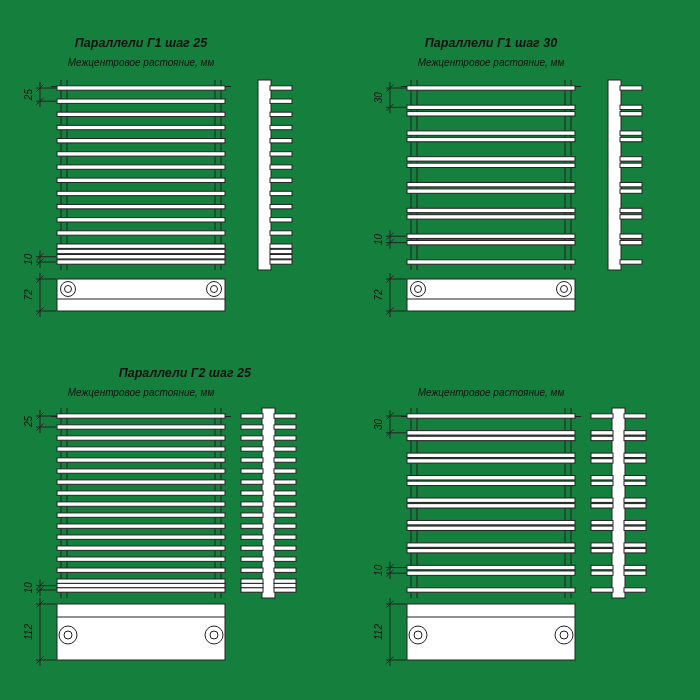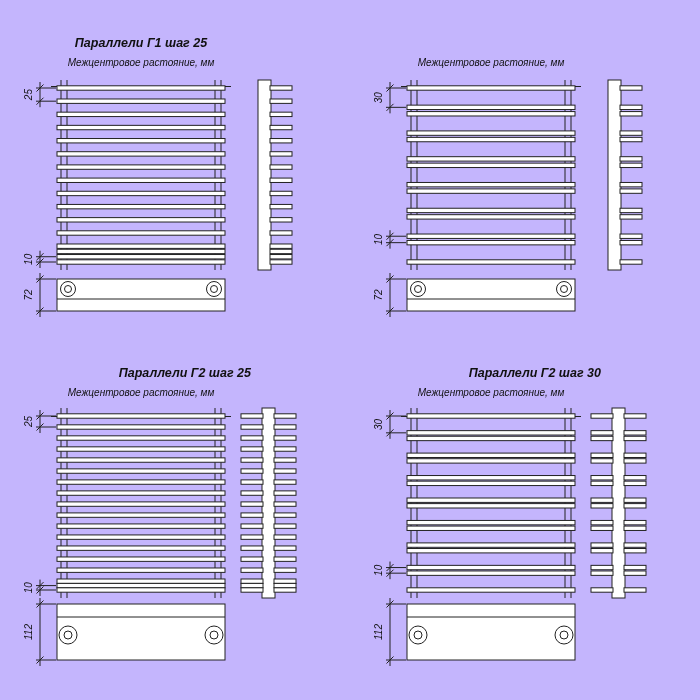--- a/index.html
+++ b/index.html
@@ -1,17 +1,17 @@
 <!DOCTYPE html>
 <html><head>
 <meta charset="utf-8">
 <style>
   html,body{margin:0;padding:0;background:#ffffff;}
   .canvas{
-    position:relative;width:700px;height:700px;background:#c4b5fd;
+    position:relative;width:700px;height:700px;background:#15803d;
     font-family:"Liberation Sans",sans-serif;
     display:grid;grid-template-columns:350px 350px;grid-template-rows:350px 350px;
   }
   .panel{position:relative;}
   .title{
     position:absolute;left:31px;width:220px;text-align:center;
     font-style:italic;font-weight:bold;font-size:12.5px;color:#111;
     white-space:nowrap;
   }
   .subtitle{
@@ -95,20 +95,21 @@
         <line x1="56" y1="279" x2="36" y2="279" class="ln"></line>
         <line x1="56" y1="311" x2="36" y2="311" class="ln"></line>
         <line x1="40" y1="273" x2="40" y2="317" class="ln"></line>
         <line x1="36.5" y1="282.5" x2="43.5" y2="275.5" class="ln"></line>
         <line x1="36.5" y1="314.5" x2="43.5" y2="307.5" class="ln"></line>
         <text x="29" y="295" class="dimtxt" text-anchor="middle" dominant-baseline="middle" transform="rotate(-90 29 295)">72</text>
       </svg>
   </section>
 
   <section class="panel pos-top">
+    <div class="title">Параллели Г1 шаг 30</div>
     <div class="subtitle">Межцентровое растояние, мм</div>
     <svg class="drawing" width="350" height="350">
         <line x1="61" y1="80" x2="61" y2="270" class="ln"></line>
         <line x1="67" y1="80" x2="67" y2="270" class="ln"></line>
         <line x1="215" y1="80" x2="215" y2="270" class="ln"></line>
         <line x1="221" y1="80" x2="221" y2="270" class="ln"></line>
         <rect x="57" y="85.8" width="168" height="4.4" class="shape"></rect>
         <rect x="57" y="105.13333333333334" width="168" height="4.4" class="shape"></rect>
         <rect x="57" y="111.57777777777778" width="168" height="4.4" class="shape"></rect>
         <rect x="57" y="130.91111111111113" width="168" height="4.4" class="shape"></rect>
@@ -248,21 +249,20 @@
         <line x1="56" y1="254" x2="36" y2="254" class="ln"></line>
         <line x1="56" y1="310" x2="36" y2="310" class="ln"></line>
         <line x1="40" y1="248" x2="40" y2="316" class="ln"></line>
         <line x1="36.5" y1="257.5" x2="43.5" y2="250.5" class="ln"></line>
         <line x1="36.5" y1="313.5" x2="43.5" y2="306.5" class="ln"></line>
         <text x="29" y="282" class="dimtxt" text-anchor="middle" dominant-baseline="middle" transform="rotate(-90 29 282)">112</text>
       </svg>
   </section>
 
   <section class="panel pos-bottom">
-    <div class="title">Параллели Г2 шаг 30</div>
     <div class="subtitle">Межцентровое растояние, мм</div>
     <svg class="drawing" width="350" height="350">
         <line x1="61" y1="58" x2="61" y2="248" class="ln"></line>
         <line x1="67" y1="58" x2="67" y2="248" class="ln"></line>
         <line x1="215" y1="58" x2="215" y2="248" class="ln"></line>
         <line x1="221" y1="58" x2="221" y2="248" class="ln"></line>
         <rect x="57" y="63.8" width="168" height="4.4" class="shape"></rect>
         <rect x="57" y="80.63870967741936" width="168" height="4.4" class="shape"></rect>
         <rect x="57" y="86.2516129032258" width="168" height="4.4" class="shape"></rect>
         <rect x="57" y="103.09032258064516" width="168" height="4.4" class="shape"></rect>

